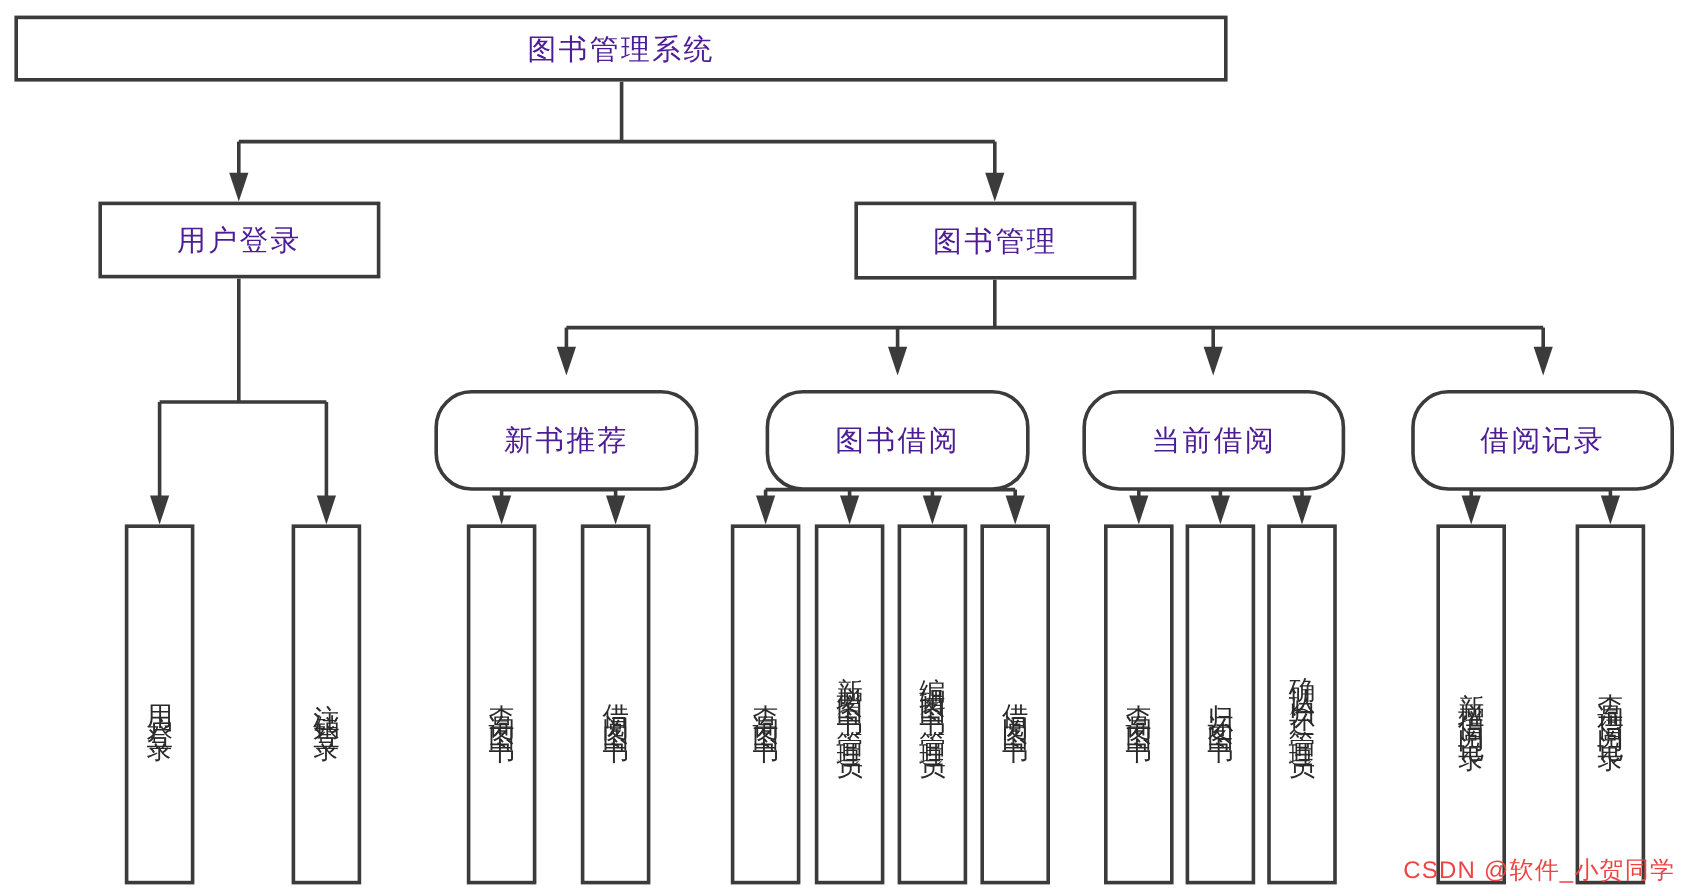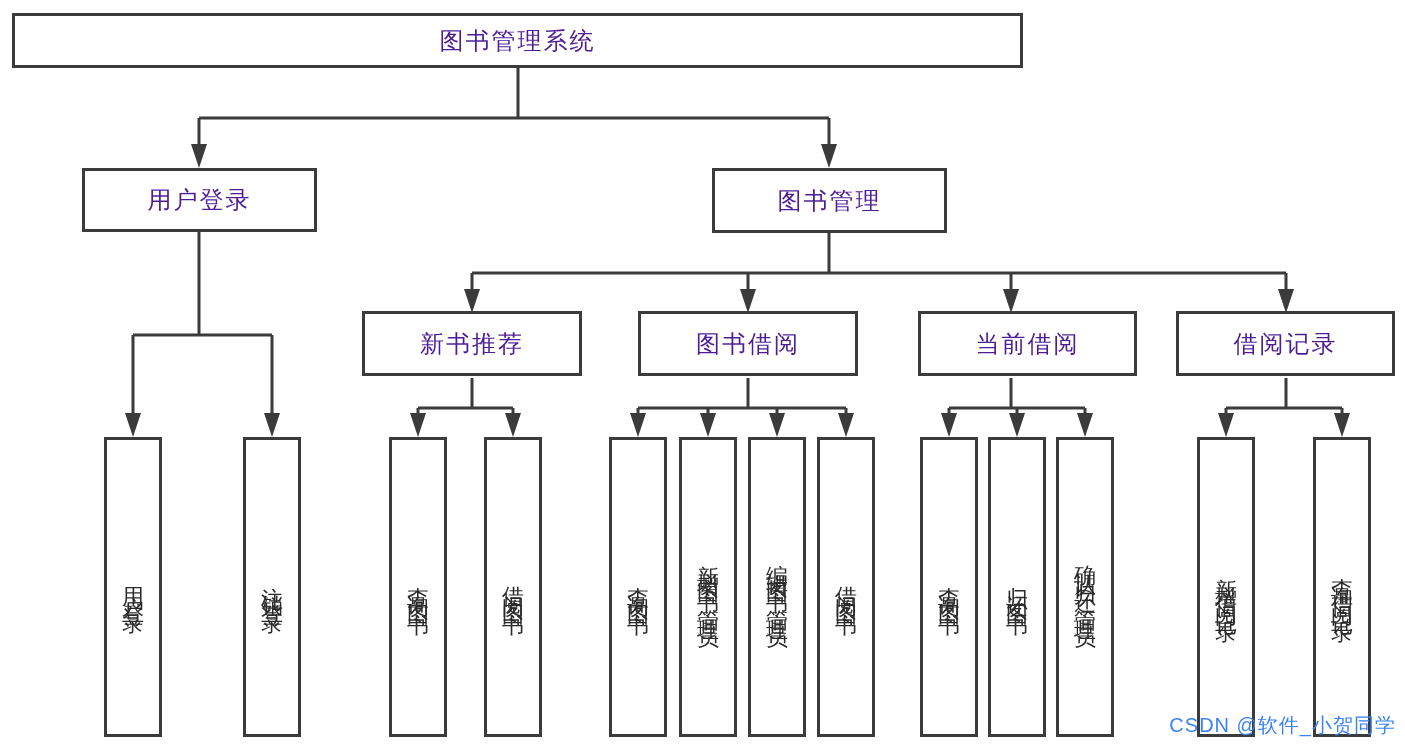--- a/index.html
+++ b/index.html
@@ -30,24 +30,24 @@
   }
   .hlabel {
     font-size: 24px;
     letter-spacing: 2px;
     color: #4c1d95;
     white-space: nowrap;
   }
   .root  { left: 12px;  top: 13px;  width: 1011px; height: 55px; }
   .lvl2a { left: 82px;  top: 168px; width: 235px;  height: 64px; }
   .lvl2b { left: 712px; top: 168px; width: 235px;  height: 65px; justify-content: center; }
-  .lvl3  { top: 311px; height: 65px; width: 220px; }
+  .lvl3  { top: 325px; height: 84px; width: 220px; border-radius: 31px; }
   .l3-0 { left: 362px; }
   .l3-1 { left: 638px; }
-  .l3-2 { left: 902px;  width: 219px; margin-left: 16px; }
+  .l3-2 { left: 902px;  width: 219px; }
   .l3-3 { left: 1176px; width: 219px; }
   .leaf { top: 437px; width: 58px; height: 300px; }
   .leaf .vtext {
     writing-mode: vertical-rl;
     text-orientation: mixed;
     font-size: 22px;
     letter-spacing: 9px;
     line-height: 1;
     color: #2a2a2a;
   }
@@ -56,21 +56,21 @@
   .lf-4  { left: 609px; }  .lf-5  { left: 679px; }
   .lf-6  { left: 748px; }  .lf-7  { left: 817px; }
   .lf-8  { left: 920px; }  .lf-9  { left: 988px; }
   .lf-10 { left: 1056px; } .lf-11 { left: 1197px; }
   .lf-12 { left: 1313px; }
   .watermark {
     position: absolute;
     right: 9px;
     top: 712px;
     font-size: 20px;
-    color: #3b82f6;
+    color: #ef4444;
     letter-spacing: 1px;
     white-space: nowrap;
   }
 </style>
 </head>
 <body>
 
 <div class="stage">
 
   <svg class="connectors" viewBox="0 0 1405 747" xmlns="http://www.w3.org/2000/svg">

